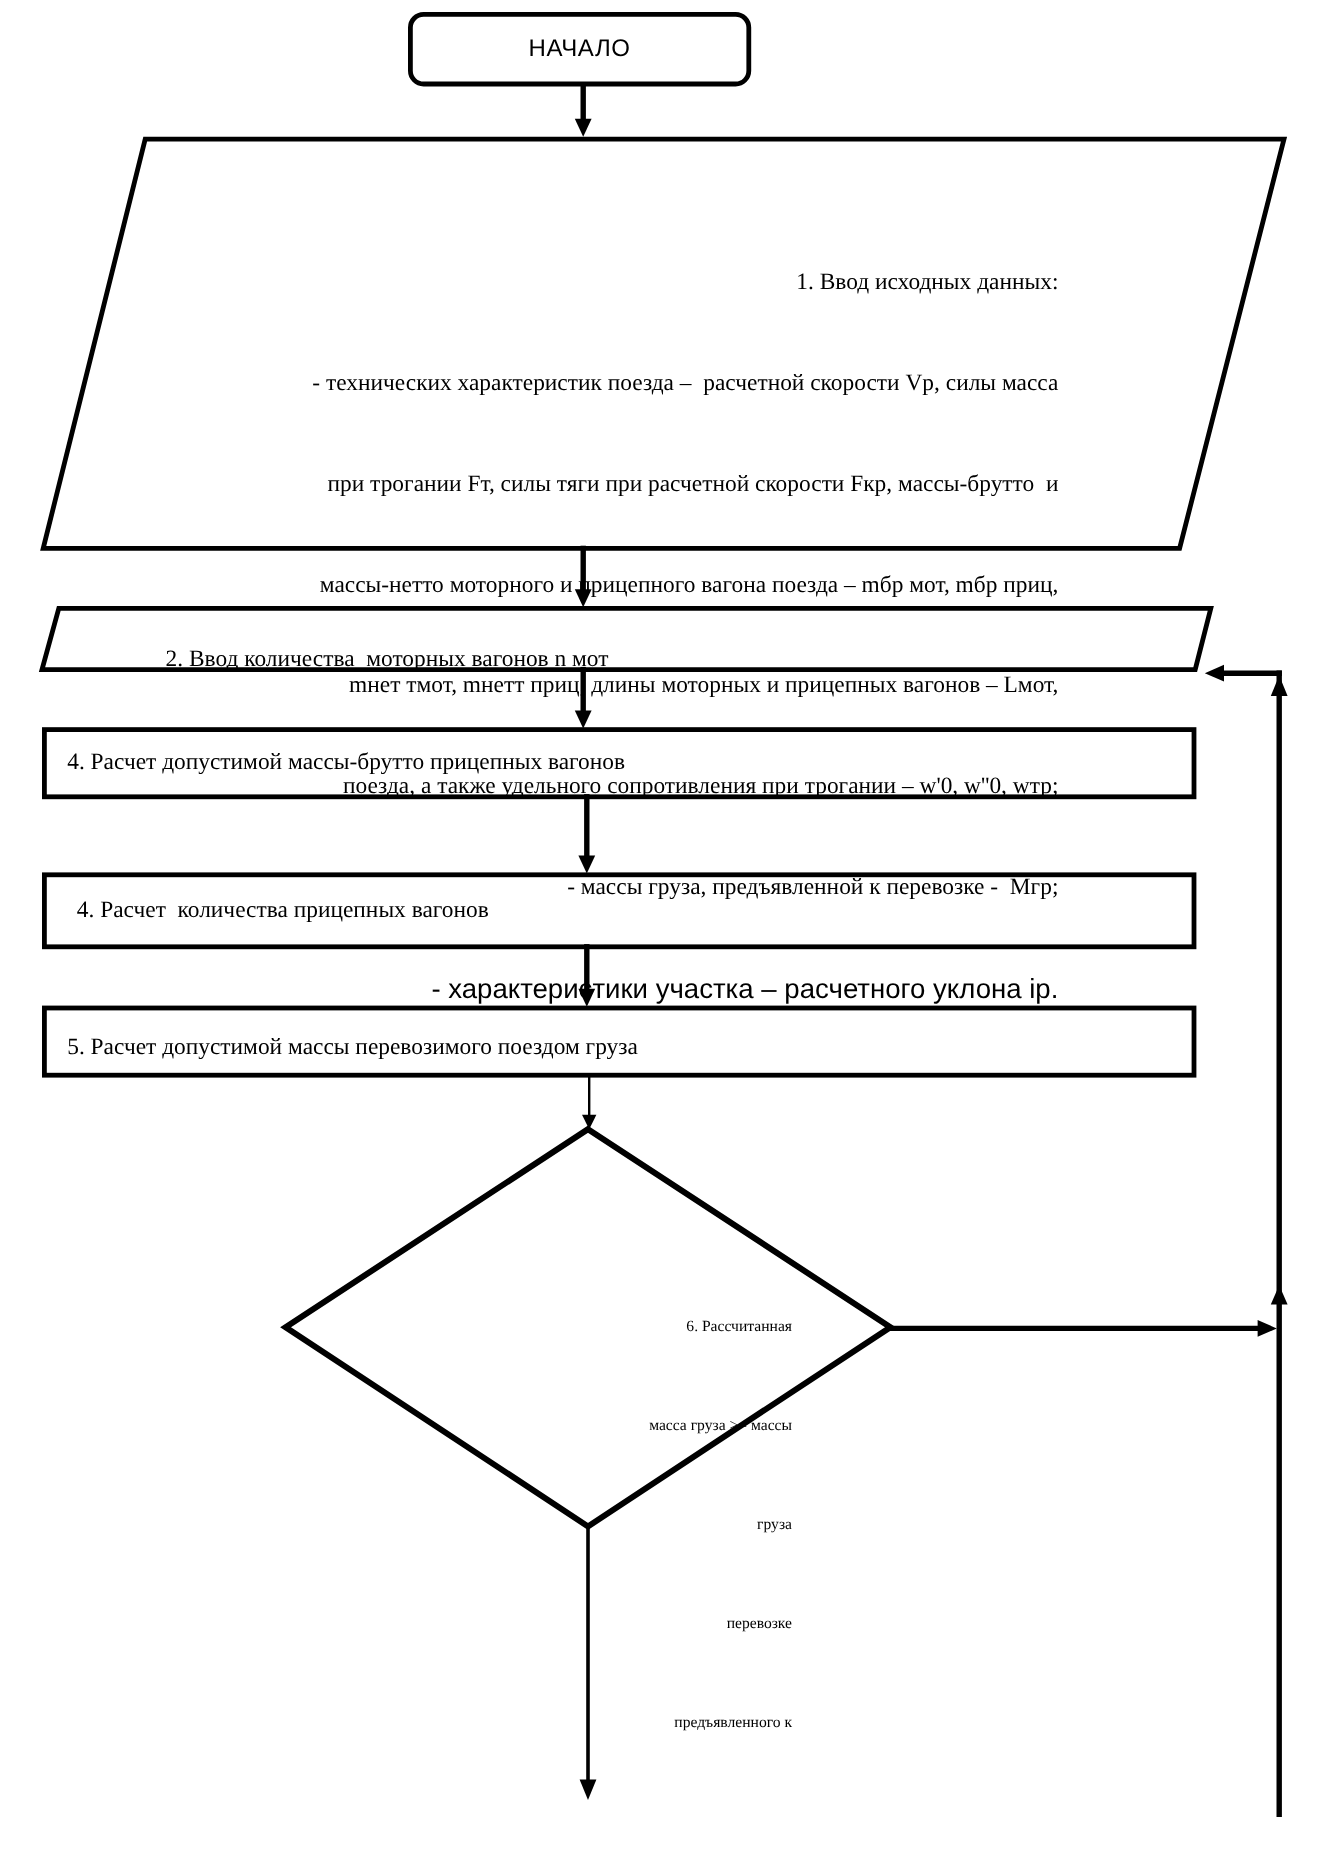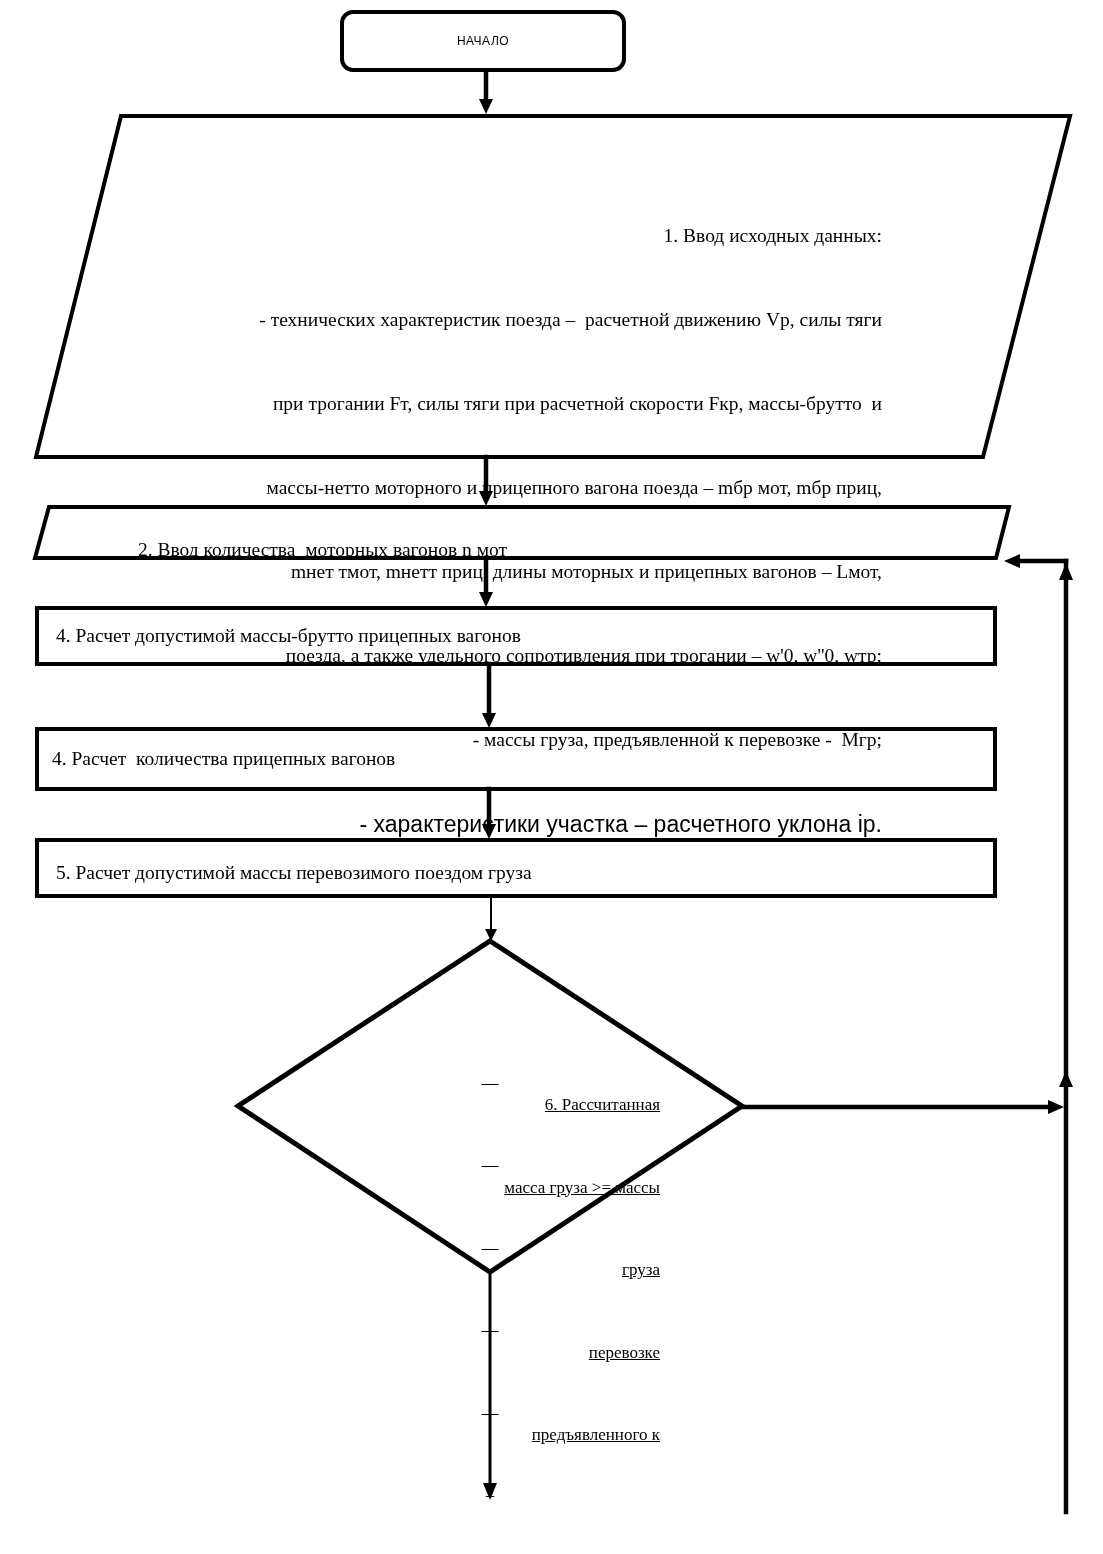--- a/index.html
+++ b/index.html
@@ -23,30 +23,30 @@
   .txt{position:absolute;white-space:pre;}
   .serif19{font-size:19.5px;line-height:28px;}
   .tline{white-space:pre;text-align:right;}
   .sansline{font-family:"Liberation Sans","DejaVu Sans",sans-serif;font-size:23px;}
 
   #start-node{
     position:absolute;left:340px;top:10px;width:278px;height:54px;
     border:4px solid #000;border-radius:13px;background:#fff;
     display:flex;align-items:center;justify-content:center;
     font-family:"Liberation Sans","DejaVu Sans",sans-serif;
-    font-size:12px;letter-spacing:0.5px;
+    font-size:20px;letter-spacing:0.5px;
   }
   #par1-text{left:172px;top:166px;width:710px;}
   #par2-text{left:138px;top:536px;}
   #box3-text{left:56px;top:622px;}
-  #box4-text{left:52px;top:745px;}
+  #box4-text{left:64px;top:745px;}
   #box5-text{left:56px;top:859px;}
   #diamond-text{
     left:320px;top:1036px;width:340px;
-    text-align:center;line-height:27.5px;font-size:17px;text-decoration:underline;
+    text-align:center;line-height:27.5px;font-size:13px;
   }
 </style>
 </head>
 <body>
 
 <div id="canvas">
 
   <svg id="shapes" width="1103" height="1554" viewBox="0 0 1103 1554">
 
     <polygon class="shape" points="121,116 1070,116 983,457 36,457"></polygon>
@@ -107,21 +107,21 @@
       <polygon class="ah" points="1004,561 1020,554 1020,568"></polygon>
     </g>
   </svg>
 
   <div id="start-node">
     <span>НАЧАЛО</span>
   </div>
 
   <div class="txt serif19" id="par1-text">
     <div class="tline">1. Ввод исходных данных:</div>
-    <div class="tline">- технических характеристик поезда –  расчетной движению Vр, силы тяги</div>
+    <div class="tline">- технических характеристик поезда –  расчетной скорости Vр, силы масса</div>
     <div class="tline">при трогании Fт, силы тяги при расчетной скорости Fкр, массы-брутто  и</div>
     <div class="tline">массы-нетто моторного и прицепного вагона поезда – mбр мот, mбр приц,</div>
     <div class="tline">mнет тмот, mнетт приц, длины моторных и прицепных вагонов – Lмот,</div>
     <div class="tline">поезда, а также удельного сопротивления при трогании – w'0, w''0, wтр;</div>
     <div class="tline">- массы груза, предъявленной к перевозке -  Мгр;</div>
     <div class="tline sansline">- характеристики участка – расчетного уклона iр.</div>
   </div>
 
   <div class="txt serif19" id="par2-text">2. Ввод количества  моторных вагонов n мот</div>
 

